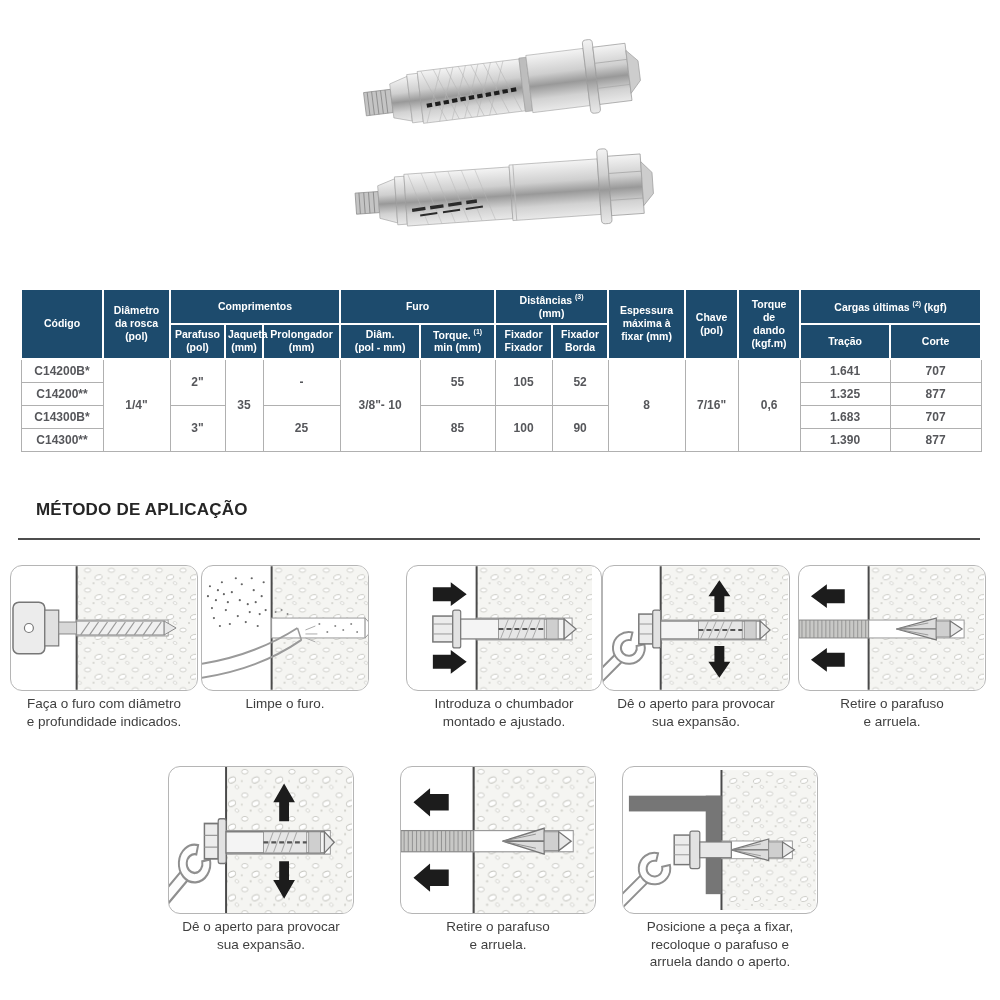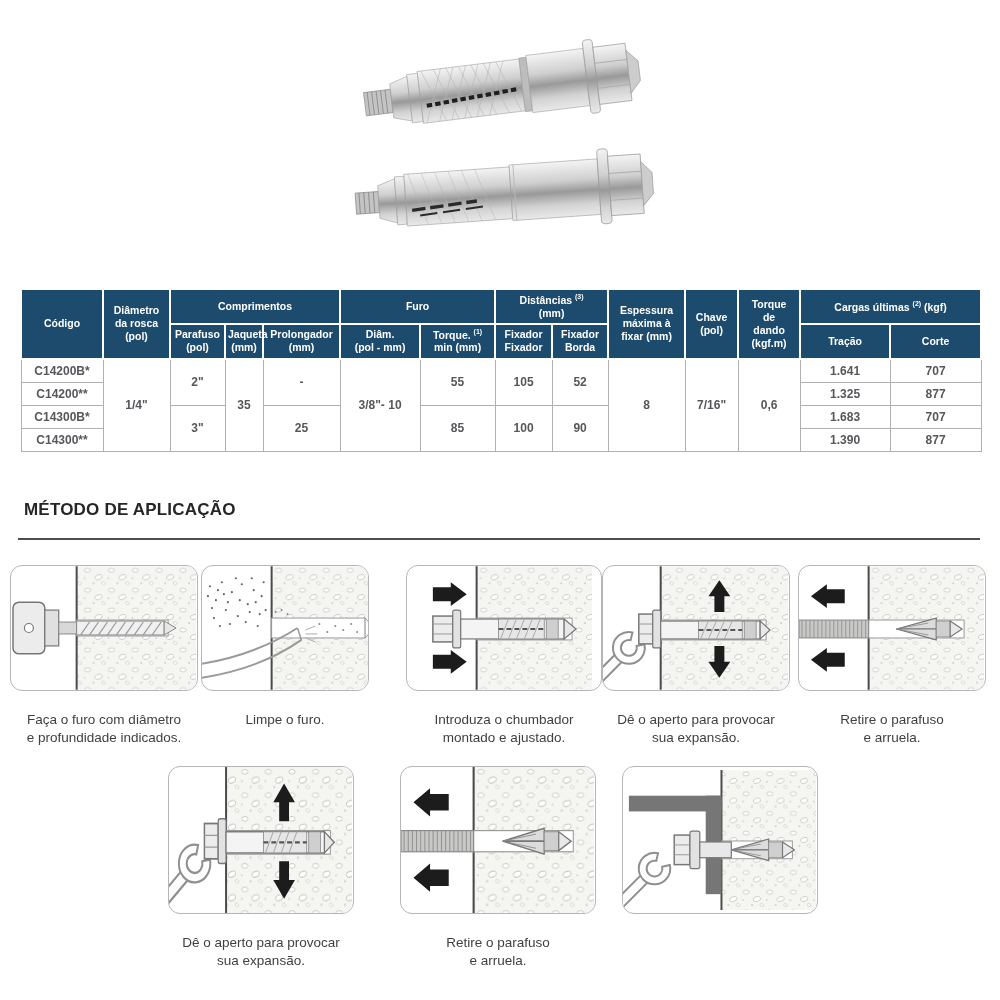--- a/index.html
+++ b/index.html
@@ -15,29 +15,29 @@
   table.spec{border-collapse:collapse;width:100%;table-layout:fixed;}
   table.spec th{background:#1d4b6d;color:#fff;border:2px solid #fff;font-size:10.5px;
                 font-weight:bold;text-align:center;vertical-align:middle;padding:3px 2px;
                 line-height:1.25;white-space:pre-line;}
   table.spec th sup{font-size:7px;}
   table.spec td{border:1px solid #b0b0b0;background:#fff;font-size:12px;font-weight:600;
                 color:#56575b;text-align:center;vertical-align:middle;height:22px;padding:0 2px;}
   td.code{font-weight:bold;color:#4b4c50;font-size:12.5px;}
 
   
-  .method-title{position:absolute;left:24px;top:500px;font-size:17px;font-weight:bold;
+  .method-title{position:absolute;left:36px;top:500px;font-size:17px;font-weight:bold;
                 color:#252525;letter-spacing:.2px;margin:0;}
   .method-rule{position:absolute;left:18px;top:538px;width:962px;height:0;
                border-top:2px solid #4e4e4e;}
 
   figure.step{position:absolute;margin:0;text-align:center;}
   .stepbox{border:1.5px solid #b5b5b5;border-radius:12px;overflow:hidden;background:#fff;}
   .stepbox svg{display:block;}
-  figcaption{font-size:13.5px;line-height:1.3;color:#3f3f3f;margin-top:20px;white-space:pre-line;}
+  figcaption{font-size:13.5px;line-height:1.3;color:#3f3f3f;margin-top:4px;white-space:pre-line;}
 
   .r1-1{left:10px;top:565px;width:188px;}
   .r1-2{left:201px;top:565px;width:168px;}
   .r1-3{left:406px;top:565px;width:196px;}
   .r1-4{left:602px;top:565px;width:188px;}
   .r1-5{left:798px;top:565px;width:188px;}
   .r2-1{left:168px;top:766px;width:186px;}
   .r2-2{left:400px;top:766px;width:196px;}
   .r2-3{left:622px;top:766px;width:196px;}
 </style>
@@ -595,15 +595,18 @@
         <rect x="68" y="62" width="10" height="38" rx="2" fill="#e2e2e2" stroke="#777" stroke-width="1.2"></rect>
         <rect x="78" y="73" width="32" height="16" fill="#e8e8e8" stroke="#777" stroke-width="1.2"></rect>
         <polygon points="110,81 148,70 148,81" fill="#dcdcdc" stroke="#777" stroke-width="1.2"></polygon>
         <polygon points="110,81 148,92 148,81" fill="#dcdcdc" stroke="#777" stroke-width="1.2"></polygon>
         <line x1="110" y1="81" x2="140" y2="75" stroke="#888" stroke-width="0.8"></line>
         <line x1="110" y1="81" x2="140" y2="87" stroke="#888" stroke-width="0.8"></line>
         <rect x="148" y="73" width="14" height="16" fill="#cfcfcf" stroke="#888" stroke-width="0.8"></rect>
         <polygon points="162,73 174,81 162,89" fill="#e8e8e8" stroke="#777" stroke-width="1.2"></polygon>
       </svg>
     </div>
+    <figcaption>Posicione a peça a fixar,
+recoloque o parafuso e
+arruela dando o aperto.</figcaption>
   </figure>
 
 </div>
 
 </body></html>

